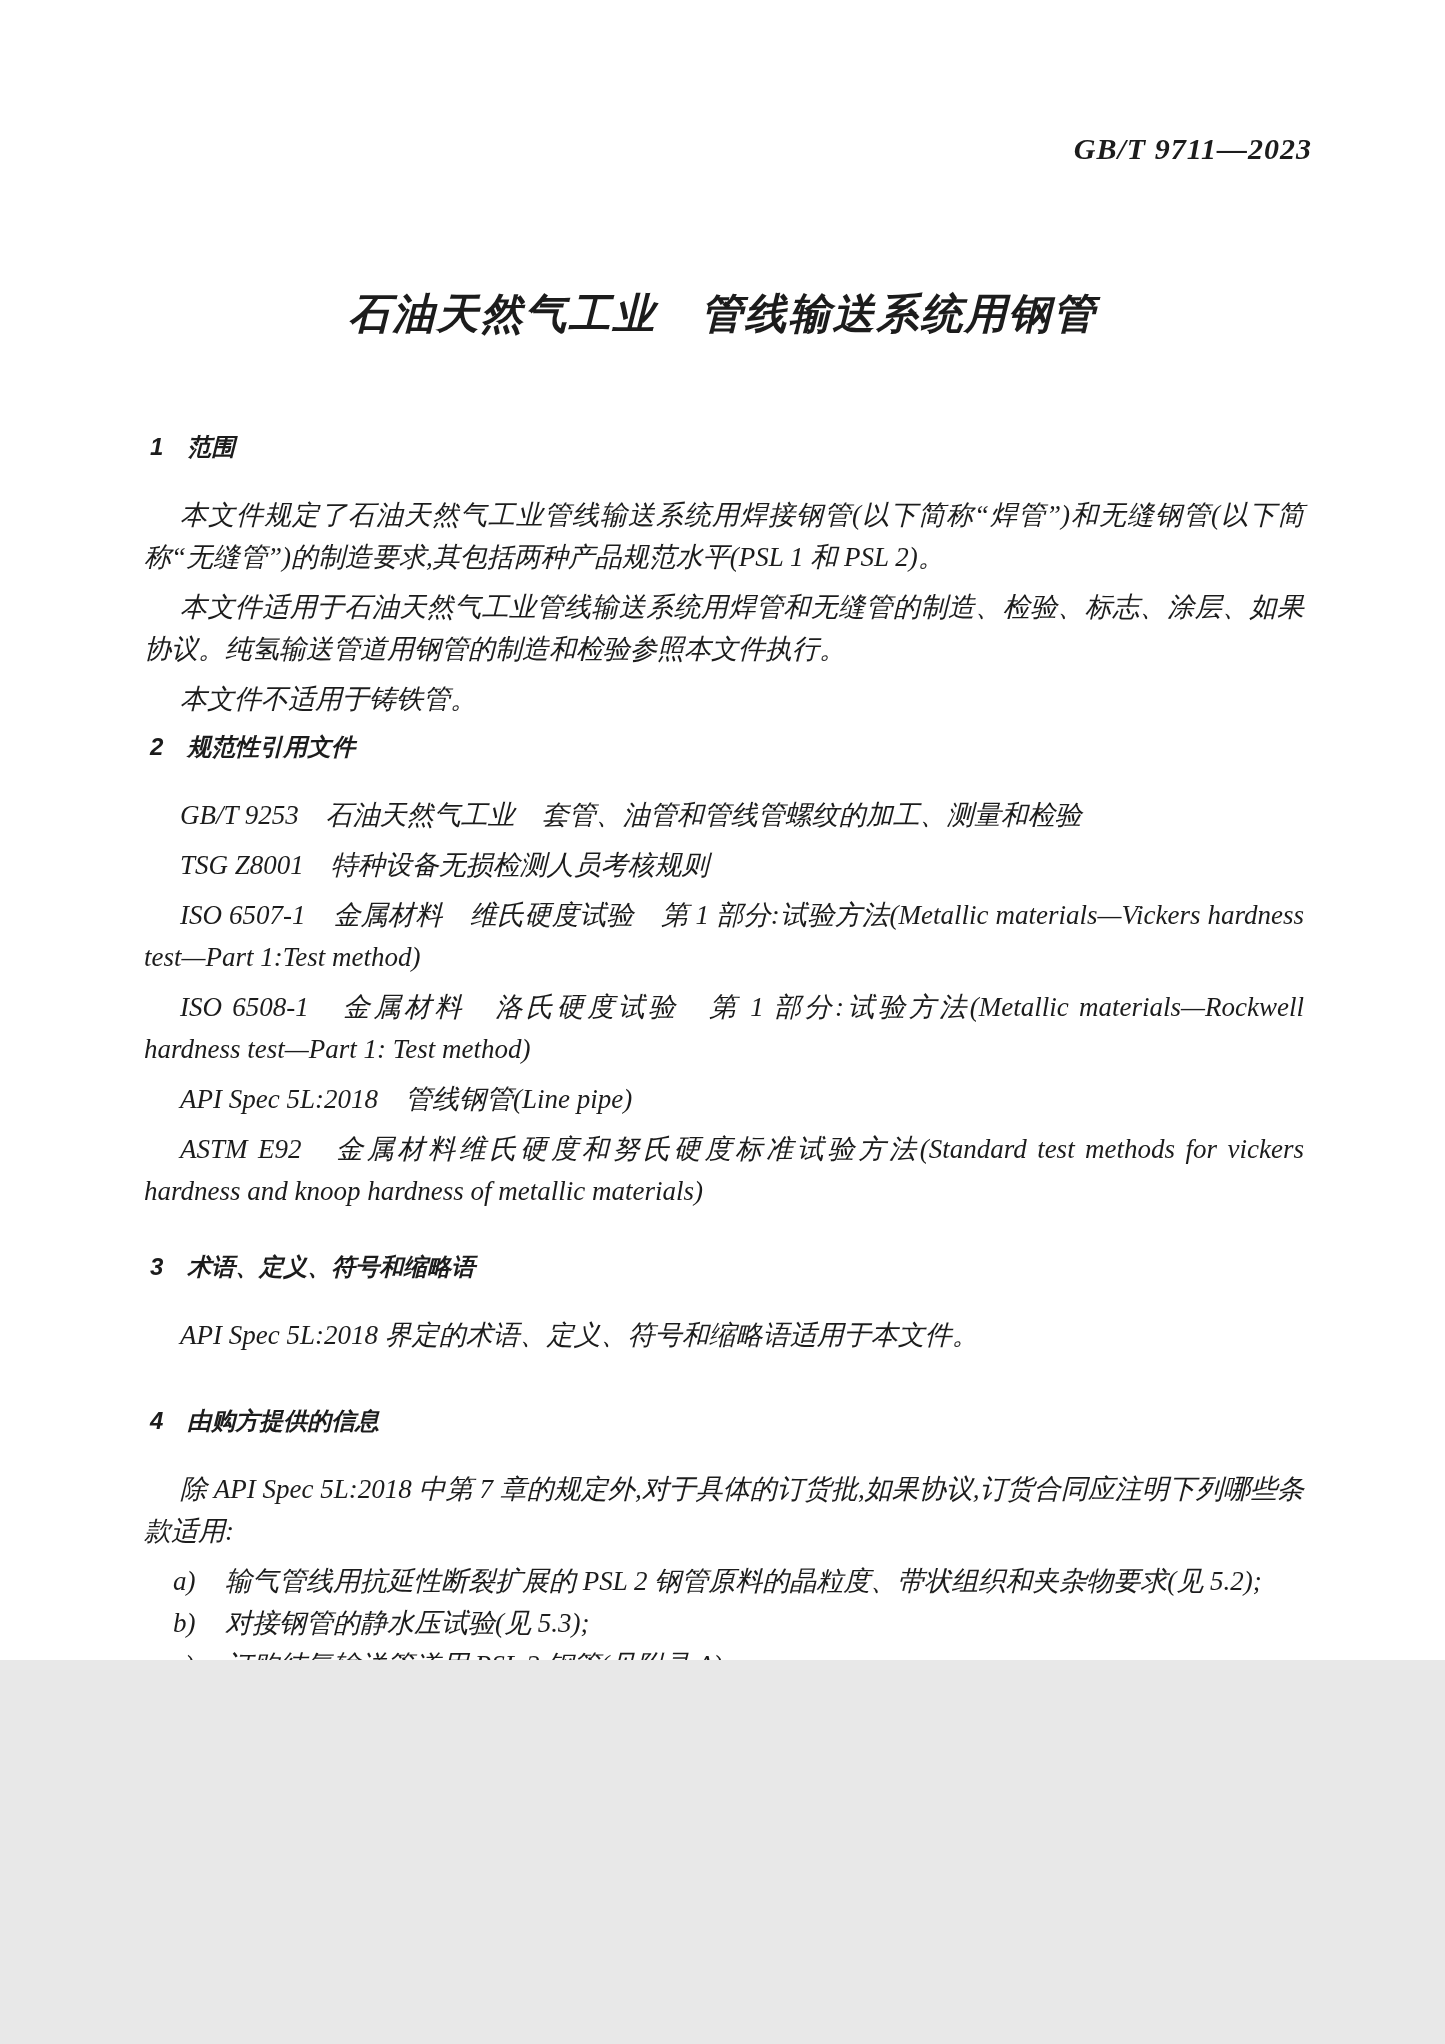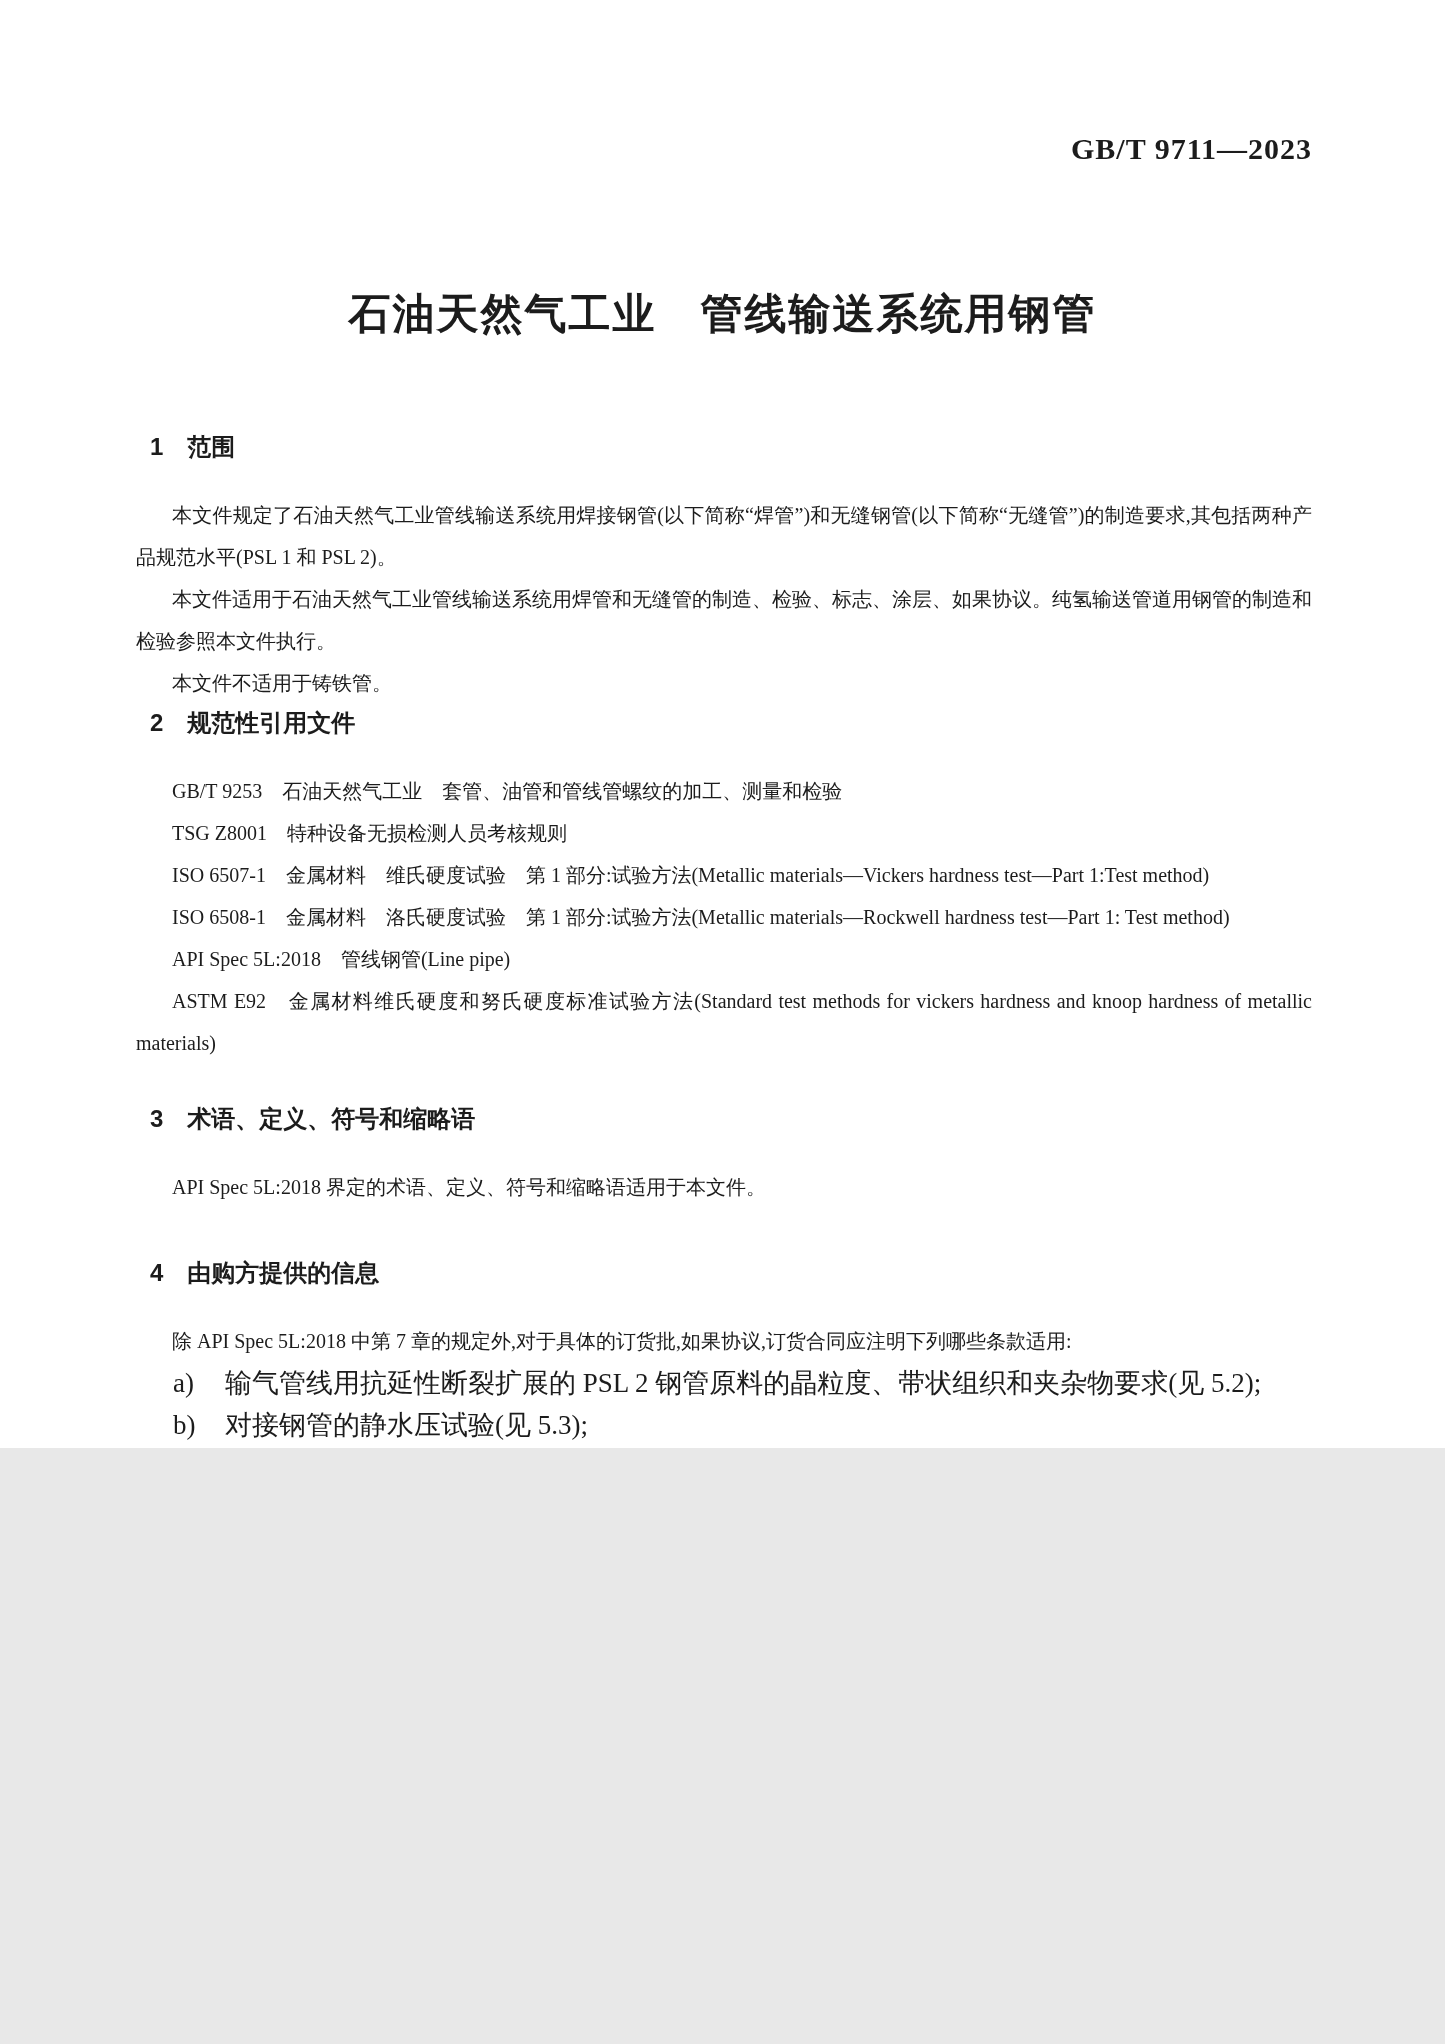--- a/index.html
+++ b/index.html
@@ -1,24 +1,25 @@
 <!DOCTYPE html>
 <html><head>
 <meta charset="utf-8">
 <style>
   html, body { margin: 0; padding: 0; background: #e8e8e8; }
   .page {
     position: relative;
     width: 1445px;
-    height: 1448px;
+    height: 1660px;
     margin: 0 auto;
     background: #ffffff;
     color: #1c1c1c;
     font-family: "Liberation Serif", "DejaVu Serif", serif;
     overflow: hidden;
+    font-style: italic;
   }
   .running-head {
     position: absolute;
     top: 132px;
     right: 133px;
     font-family: "Liberation Serif", "DejaVu Serif", serif;
     font-weight: bold;
     font-size: 30px;
     letter-spacing: 1px;
     white-space: nowrap;
@@ -47,23 +48,23 @@
     font-size: 24px;
     line-height: 38px;
     padding-left: 14px;
     margin: 0 0 28px 0;
   }
   .sec-heading .sec-num { display: inline-block; margin-right: 24px; }
   .sec-gap-2 { }
   .sec-gap-3 { margin-top: 36px; }
   .sec-gap-4 { margin-top: 46px; }
   .para {
-    font-size: 20px;
+    font-size: 27px;
     line-height: 42px;
-    margin: 0;
+    margin: 8px;
     text-indent: 36px;
     text-align: justify;
   }
   .ref-list { margin: 0; }
   .ol-item {
     font-size: 27px;
     line-height: 42px;
     padding-left: 89px;
     text-indent: -52px;
     text-align: justify;

